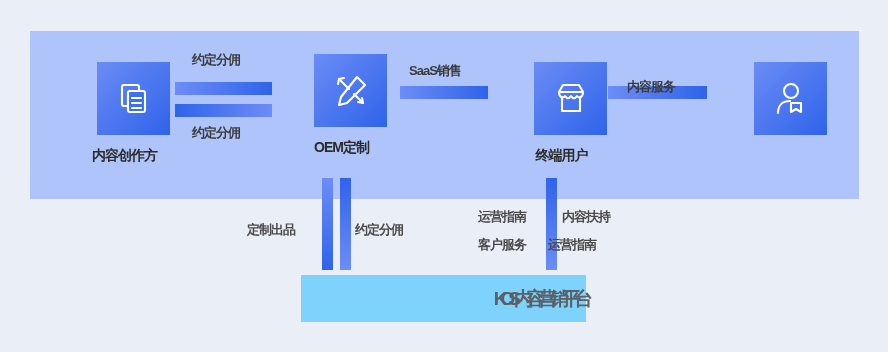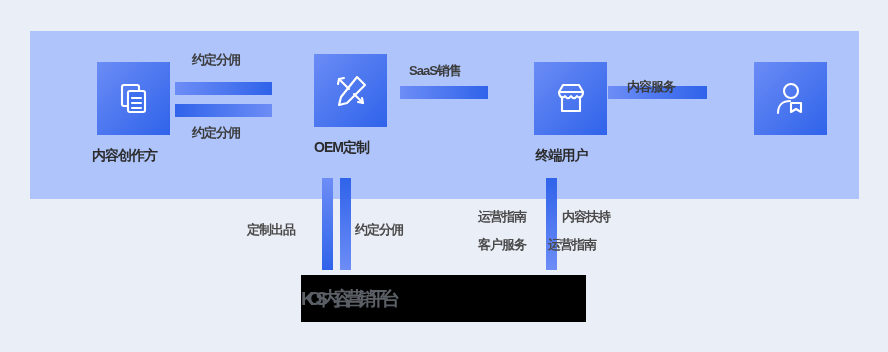--- a/index.html
+++ b/index.html
@@ -14,22 +14,22 @@
 
   
   .panel{
     position:absolute;left:30px;top:31px;width:829px;height:168px;
     background:#aec4fb;
   }
 
   
   .platform{
     position:absolute;left:301px;top:275px;width:285px;height:47px;
-    background:#000000;
-    display:flex;align-items:center;justify-content:flex-start;
+    background:#7dd3fc;
+    display:flex;align-items:center;justify-content:flex-end;
   }
   .platform-label{
     font-size:19px;font-weight:700;color:#5b5f66;
     letter-spacing:-7px;
     white-space:nowrap;
   }
 
   
   .node{position:absolute;margin-left:19px;}
   .node-icon{

